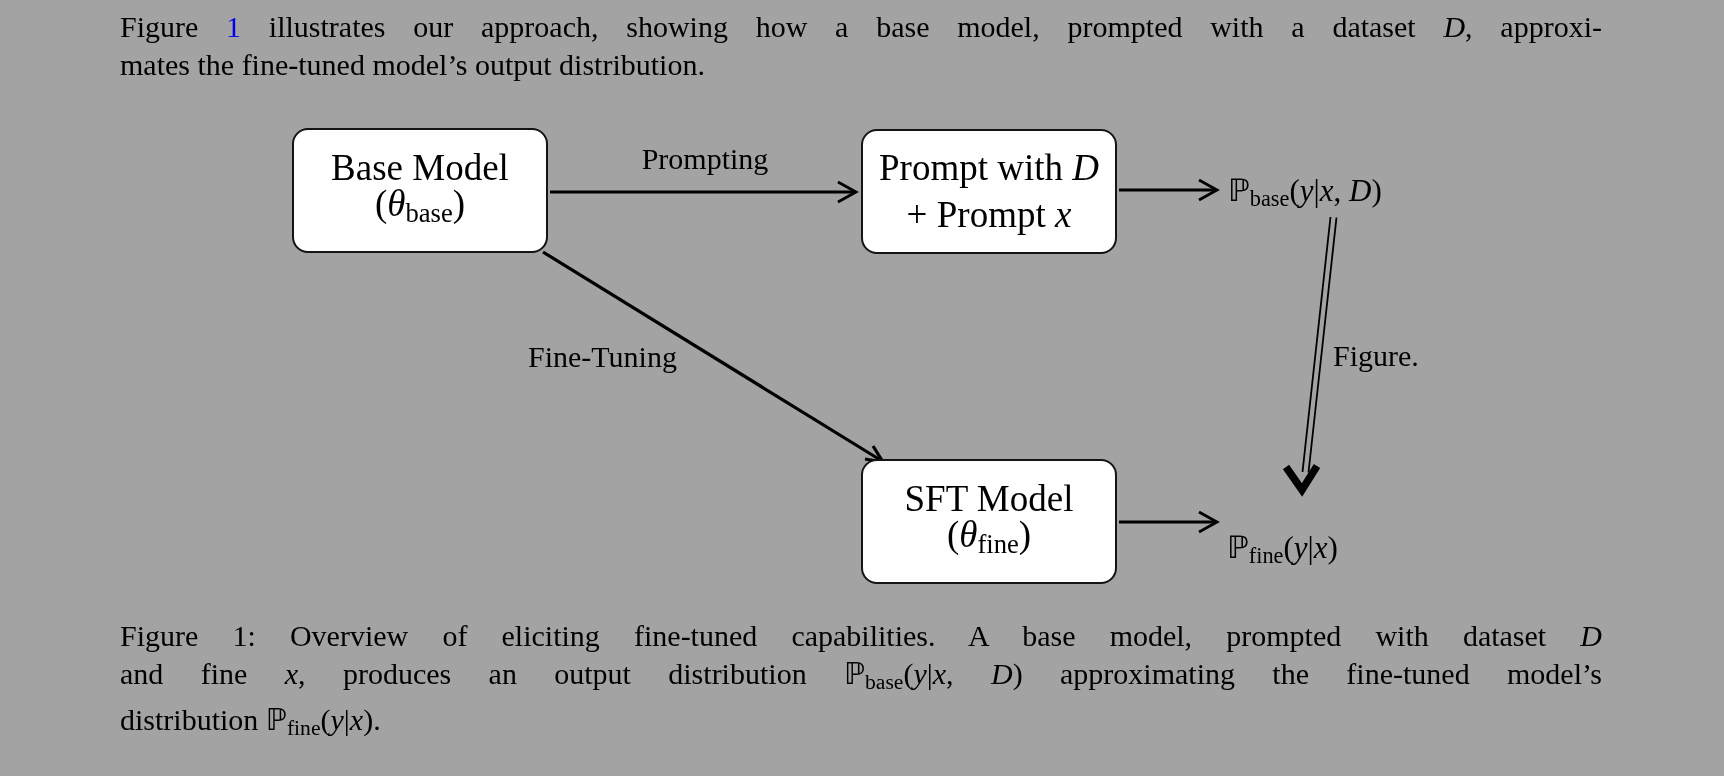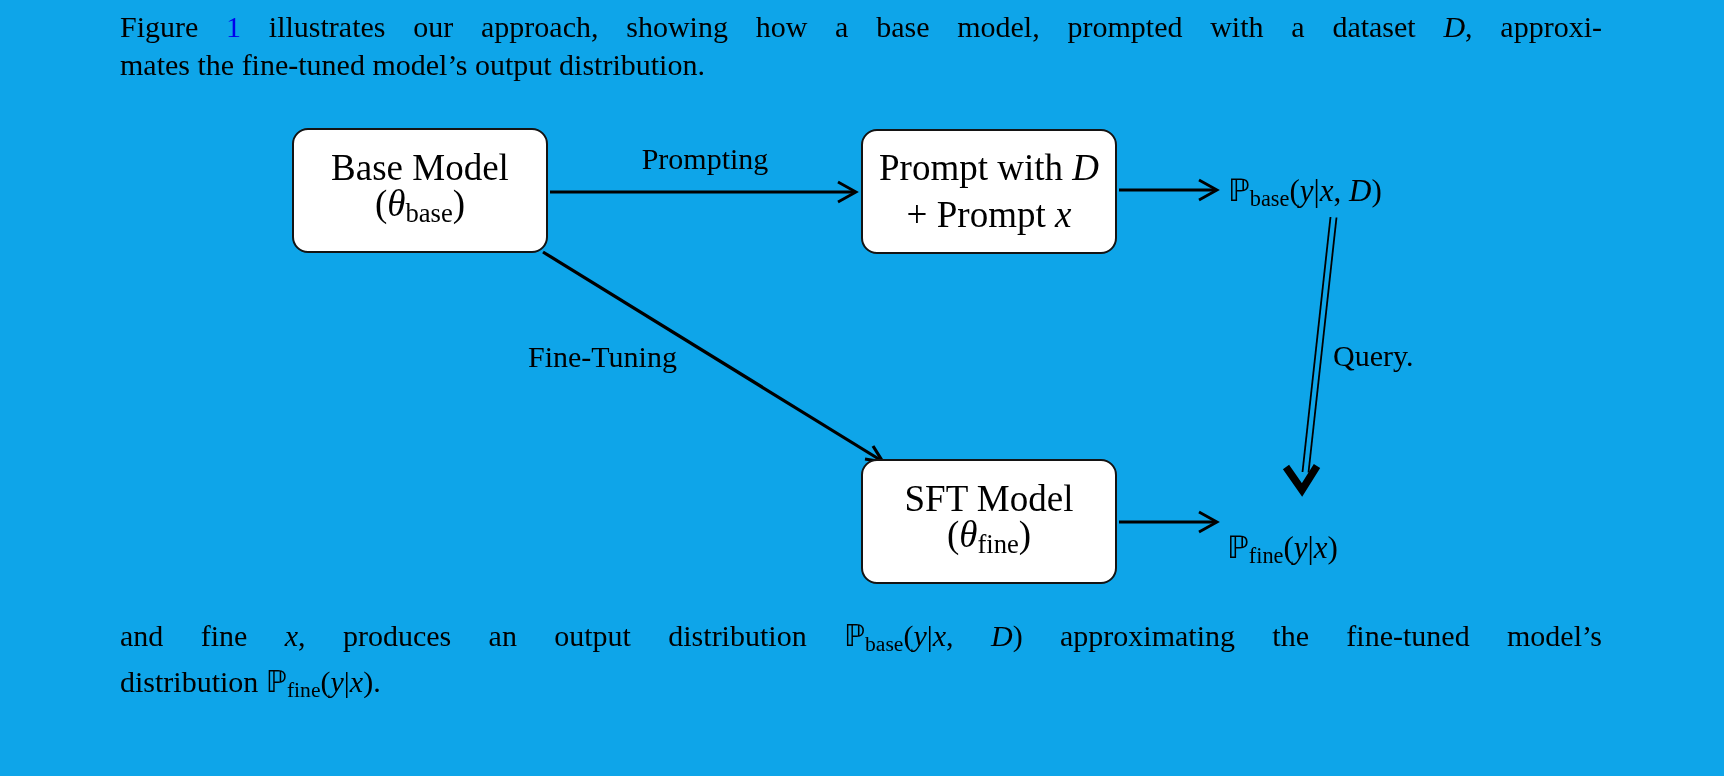--- a/index.html
+++ b/index.html
@@ -1,19 +1,19 @@
 <!DOCTYPE html>
 <html><head>
 <meta charset="utf-8">
 <style>
   html,body{margin:0;padding:0;background:#ffffff;}
   #page{
     position:relative;
     width:1724px;height:776px;
-    background:#0ea5e9;
+    background:#a3a3a3;
     font-family:"Liberation Serif","DejaVu Serif",serif;
     color:#000000;
     overflow:hidden;
   }
   .textcol{
     position:absolute;left:120px;width:1482px;
     font-size:30px;line-height:38px;
     color:#000;
   }
   .line{display:block;}
@@ -91,24 +91,25 @@
       <span><span>+ Prompt </span><span class="m">x</span></span>
     </div>
 
     <div class="nodebox" style="left:861px;top:459px;text-align:center;">
       <span><span>SFT Model</span></span>
       <span><span>(</span><span class="m">θ</span><span class="sub">fine</span><span>)</span></span>
     </div>
 
     <div class="edgelabel" style="left:705px;top:142px;transform:translateX(-50%);">Prompting</div>
     <div class="edgelabel" style="left:528px;top:340px;">Fine-Tuning</div>
-    <div class="edgelabel" style="left:1333px;top:339px;">Query.</div>
+    <div class="edgelabel" style="left:1333px;top:339px;">Figure.</div>
 
     <div class="plabel" style="left:1228px;top:171px;"><span class="bb">ℙ</span><span class="sub">base</span><span>(</span><span class="m">y</span><span>|</span><span class="m">x</span><span>, </span><span class="m">D</span><span>)</span></div>
     <div class="plabel" style="left:1227px;top:528px;"><span class="bb">ℙ</span><span class="sub">fine</span><span>(</span><span class="m">y</span><span>|</span><span class="m">x</span><span>)</span></div>
   </div>
 
   <div class="textcol" style="top:617px;">
+    <span class="line just"><span>Figure 1: Overview of eliciting fine-tuned capabilities. A base model, prompted with dataset </span><span class="m">D</span></span>
     <span class="line just"><span>and fine </span><span class="m">x</span><span>, produces an output distribution </span><span class="bb">ℙ</span><span class="sub">base</span><span>(</span><span class="m">y</span><span>|</span><span class="m">x</span><span>, </span><span class="m">D</span><span>) approximating the fine-tuned model’s</span></span>
     <span class="line"><span>distribution </span><span class="bb">ℙ</span><span class="sub">fine</span><span>(</span><span class="m">y</span><span>|</span><span class="m">x</span><span>).</span></span>
   </div>
 
 </div>
 
 </body></html>

